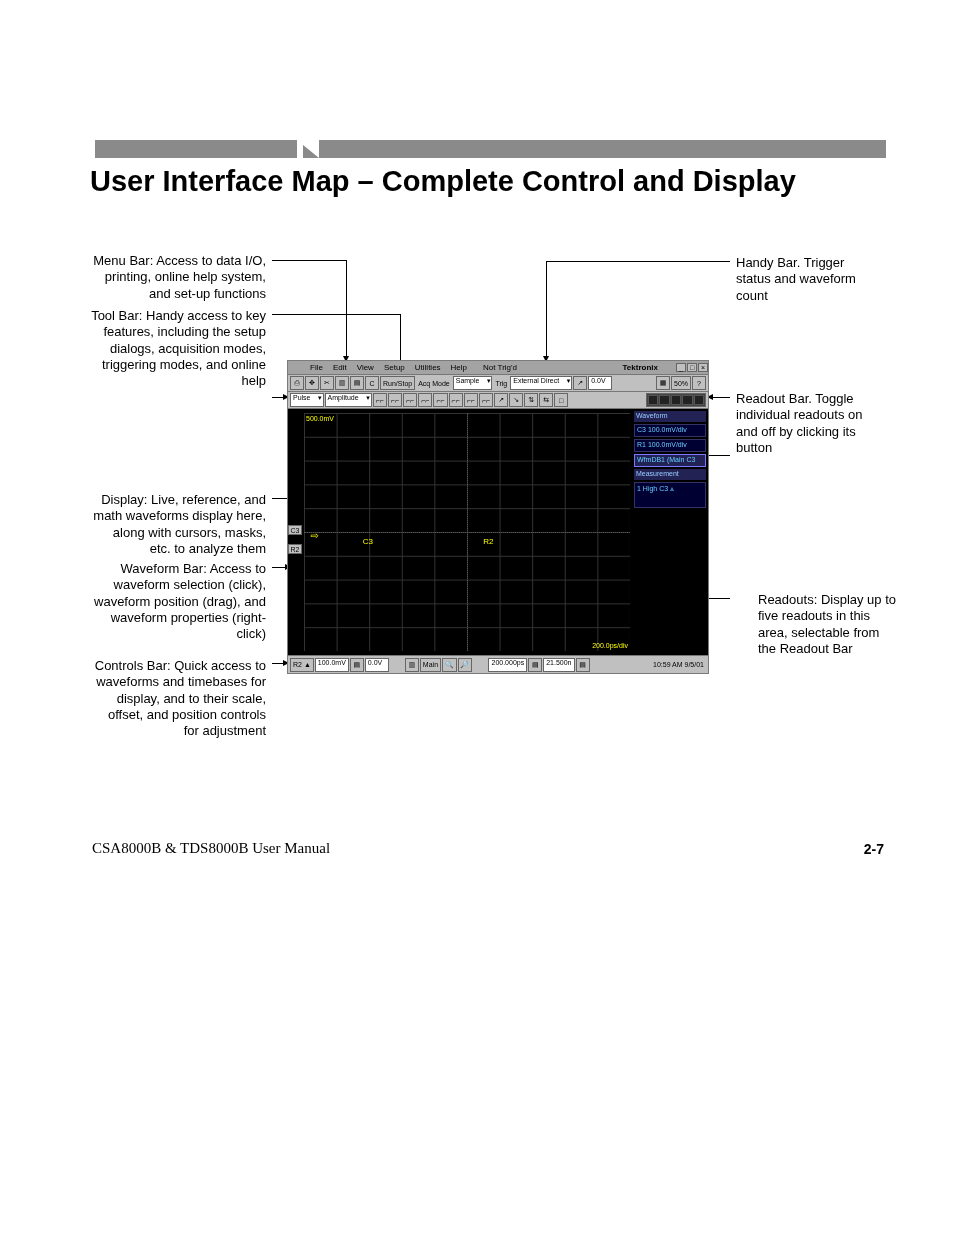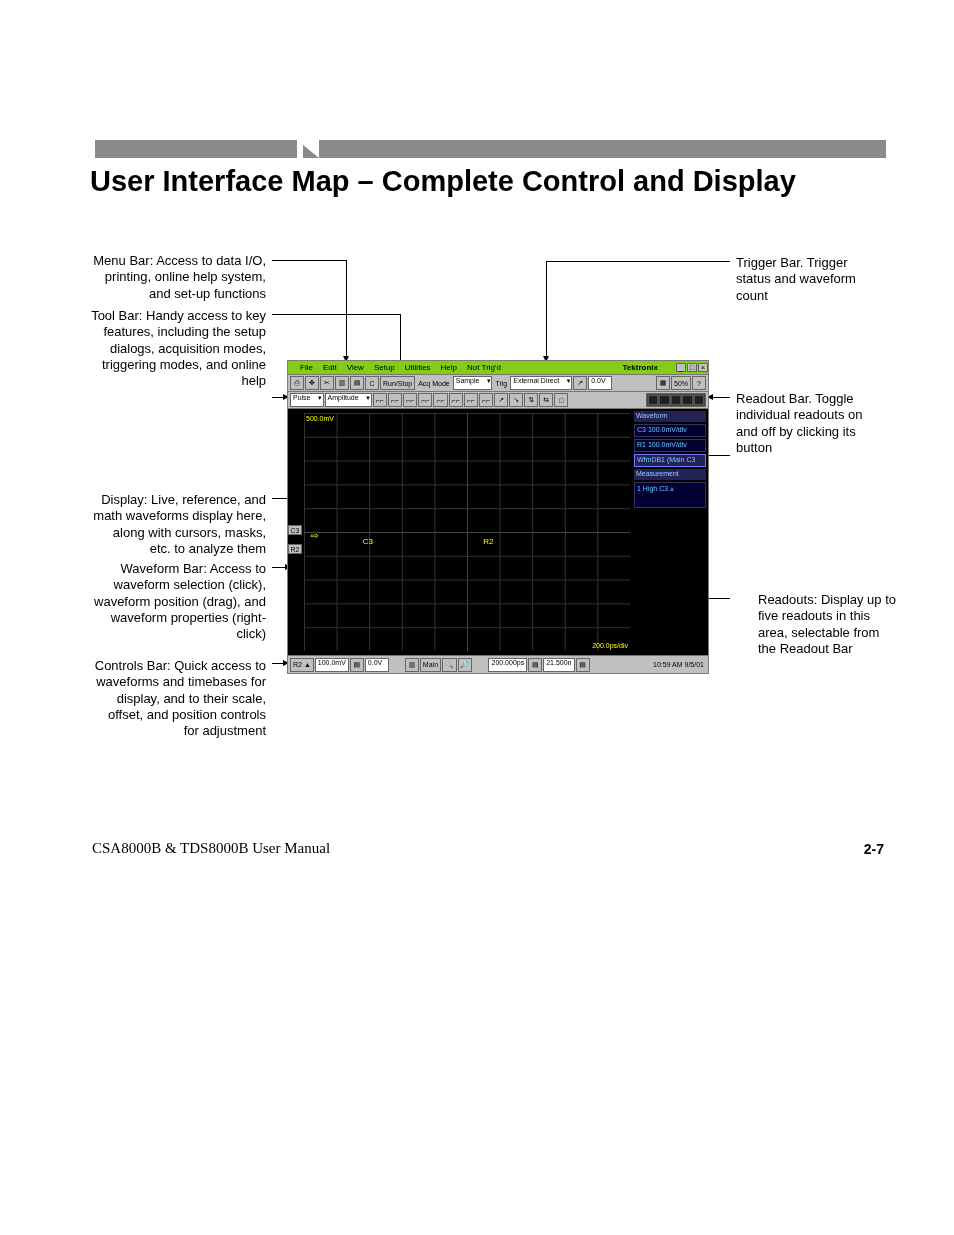--- a/index.html
+++ b/index.html
@@ -14,22 +14,22 @@
   .ann{position:absolute;font-size:13px;line-height:1.25;font-family:Arial,Helvetica,sans-serif}
   .ann b{font-weight:normal}
   .ann.left{text-align:right}
   .ann.right{text-align:left}
   .footer-left{position:absolute;left:92px;bottom:60px;font-family:"Times New Roman",serif;font-size:15px}
   .footer-right{position:absolute;right:70px;bottom:60px;font-family:Arial,Helvetica,sans-serif;font-size:14px;font-weight:bold}
   
   .shot{position:absolute;left:287px;top:360px;width:420px;height:312px;background:#c0c0c0;
     border:1px solid #7b7b7b;font-size:8px;color:#000}
   .shot *{box-sizing:border-box}
-  .menubar{height:14px;background:#84cc16;border-bottom:1px solid #777;display:flex;align-items:center;
-    padding-left:12px;gap:10px;font-size:8px}
+  .menubar{height:14px;background:#a3a3a3;border-bottom:1px solid #777;display:flex;align-items:center;
+    padding-left:22px;gap:10px;font-size:8px}
   .menubar .brand{margin-left:auto;margin-right:4px;font-weight:bold;font-size:8px}
   .winbtns{display:flex;gap:1px;margin-left:4px}
   .winbtn{width:10px;height:9px;background:#c0c0c0;border:1px solid #666;font-size:7px;text-align:center;line-height:7px}
   .toolbar,.measurebar,.ctrlbar{height:17px;background:#c0c0c0;border-bottom:1px solid #777;display:flex;
     align-items:center;padding:0 2px;gap:1px}
   .tb-btn{height:14px;min-width:14px;border:1px solid #666;background:#c0c0c0;display:flex;
     align-items:center;justify-content:center;font-size:7px;padding:0 2px}
   .tb-sel{height:14px;border:1px solid #666;background:#fff;font-size:7px;padding:0 12px 0 2px;position:relative}
   .tb-sel::after{content:"▾";position:absolute;right:1px;top:0;font-size:7px}
   .tb-field{height:14px;border:1px solid #666;background:#fff;font-size:7px;padding:0 2px;min-width:24px}
@@ -91,21 +91,21 @@
     <b>Display:</b><span> Live, reference, and math waveforms display here, along with cursors, masks, etc. to analyze them</span>
   </div>
   <div class="ann left" style="right:688px;top:561px;width:175px">
     <b>Waveform Bar:</b><span> Access to waveform selection (click), waveform position (drag), and waveform properties (right-click)</span>
   </div>
   <div class="ann left" style="right:688px;top:658px;width:175px">
     <b>Controls Bar:</b><span> Quick access to waveforms and timebases for display, and to their scale, offset, and position controls for adjustment</span>
   </div>
 
   <div class="ann right" style="left:736px;top:255px;width:140px">
-    <b>Trigger Bar.</b><span> Trigger status and waveform count</span>
+    <b>Handy Bar.</b><span> Trigger status and waveform count</span>
   </div>
   <div class="ann right" style="left:736px;top:391px;width:140px">
     <b>Readout Bar.</b><span> Toggle individual readouts on and off by clicking its button</span>
   </div>
   <div class="ann right" style="left:758px;top:592px;width:140px">
     <b>Readouts:</b><span> Display up to five readouts in this area, selectable from the Readout Bar</span>
   </div>
 
   <div class="lead h" style="left:272px;top:260px;width:74px"></div>
   <div class="lead v arrow-d" style="left:346px;top:260px;height:101px"></div>
@@ -131,21 +131,21 @@
 
   <div class="shot">
 
     <div class="menubar">
       <span>File</span>
       <span>Edit</span>
       <span>View</span>
       <span>Setup</span>
       <span>Utilities</span>
       <span>Help</span>
-      <span style="">Not Trig'd</span>
+      <span style="margin-left:6px">Not Trig'd</span>
       <span class="brand">Tektronix</span>
       <div class="winbtns">
         <div class="winbtn">_</div>
         <div class="winbtn">□</div>
         <div class="winbtn">×</div>
       </div>
     </div>
 
     <div class="toolbar">
       <div class="tb-btn">⎙</div>

